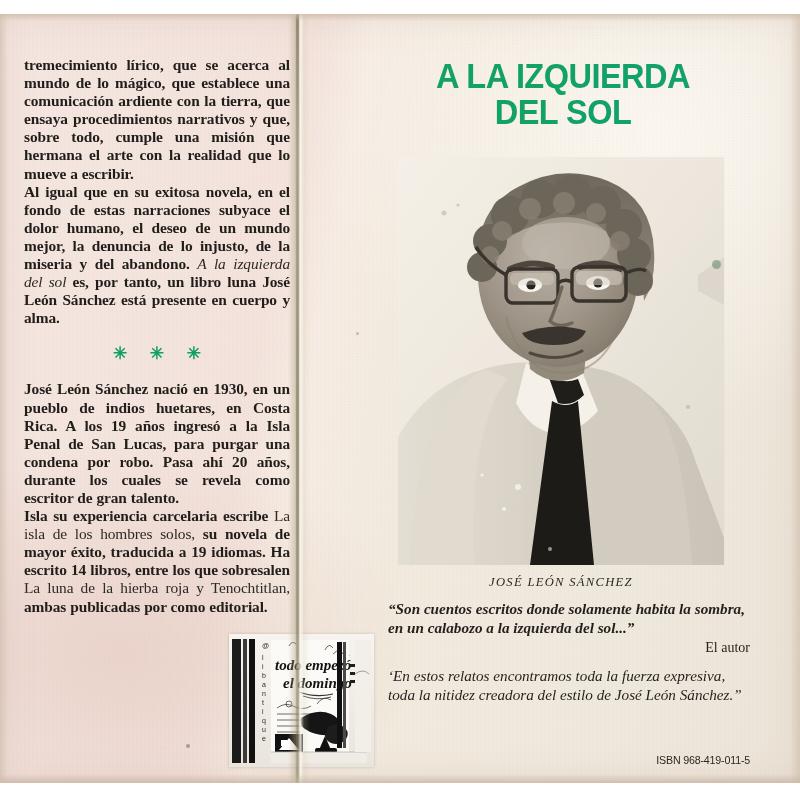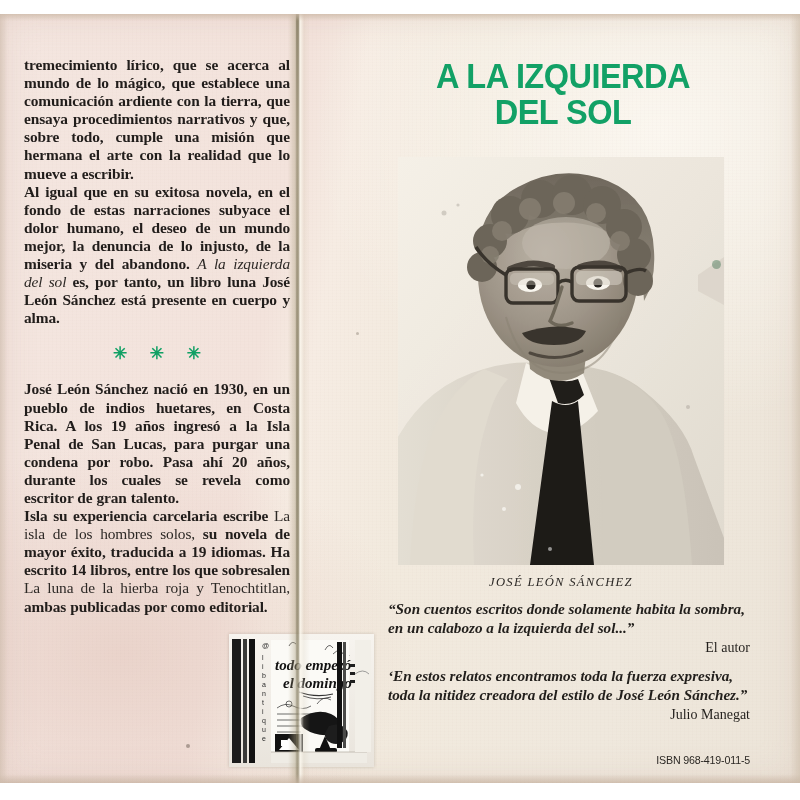--- a/index.html
+++ b/index.html
@@ -154,21 +154,20 @@
     width: 362px;
     color: #221f1c;
     margin-top: 20px;
   }
   .quote {
     font-family: "Liberation Serif", serif;
     font-style: italic;
     font-size: 15.2px;
     line-height: 18.6px;
     margin: 0;
-    font-weight: bold;
   }
   .quote.bold { font-weight: bold; }
   .attrib {
     font-family: "Liberation Serif", serif;
     font-size: 14px;
     line-height: 19px;
     text-align: right;
     margin: 1px 0 0 0;
   }
   .attrib .strong { font-weight: bold; }
@@ -406,21 +405,20 @@
 
   <div id="photo-caption">JOSÉ LEÓN SÁNCHEZ</div>
 
   <div id="quotes">
     <p class="quote bold">“Son cuentos escritos donde solamente habita la sombra, en un calabozo a la izquierda del sol...”</p>
     <p class="attrib">El autor</p>
 
     <div style="height:10px"></div>
 
     <p class="quote">‘En estos relatos encontramos toda la fuerza expresiva, toda la nitidez creadora del estilo de José León Sánchez.”</p>
-    <p class="attrib">Julio Manegat</p>
   </div>
 
   <div id="isbn">ISBN 968-419-011-5</div>
 
   <div class="speck" style="left:186px; top:730px; width:4px; height:4px; background:rgba(90,78,66,.45);"></div>
   <div class="speck" style="left:712px; top:246px; width:9px; height:9px; background:rgba(95,135,105,.55);"></div>
   <div class="speck" style="left:356px; top:318px; width:3px; height:3px; background:rgba(110,96,82,.35);"></div>
 
   <div id="fold"></div>
   <div id="fold2"></div>

